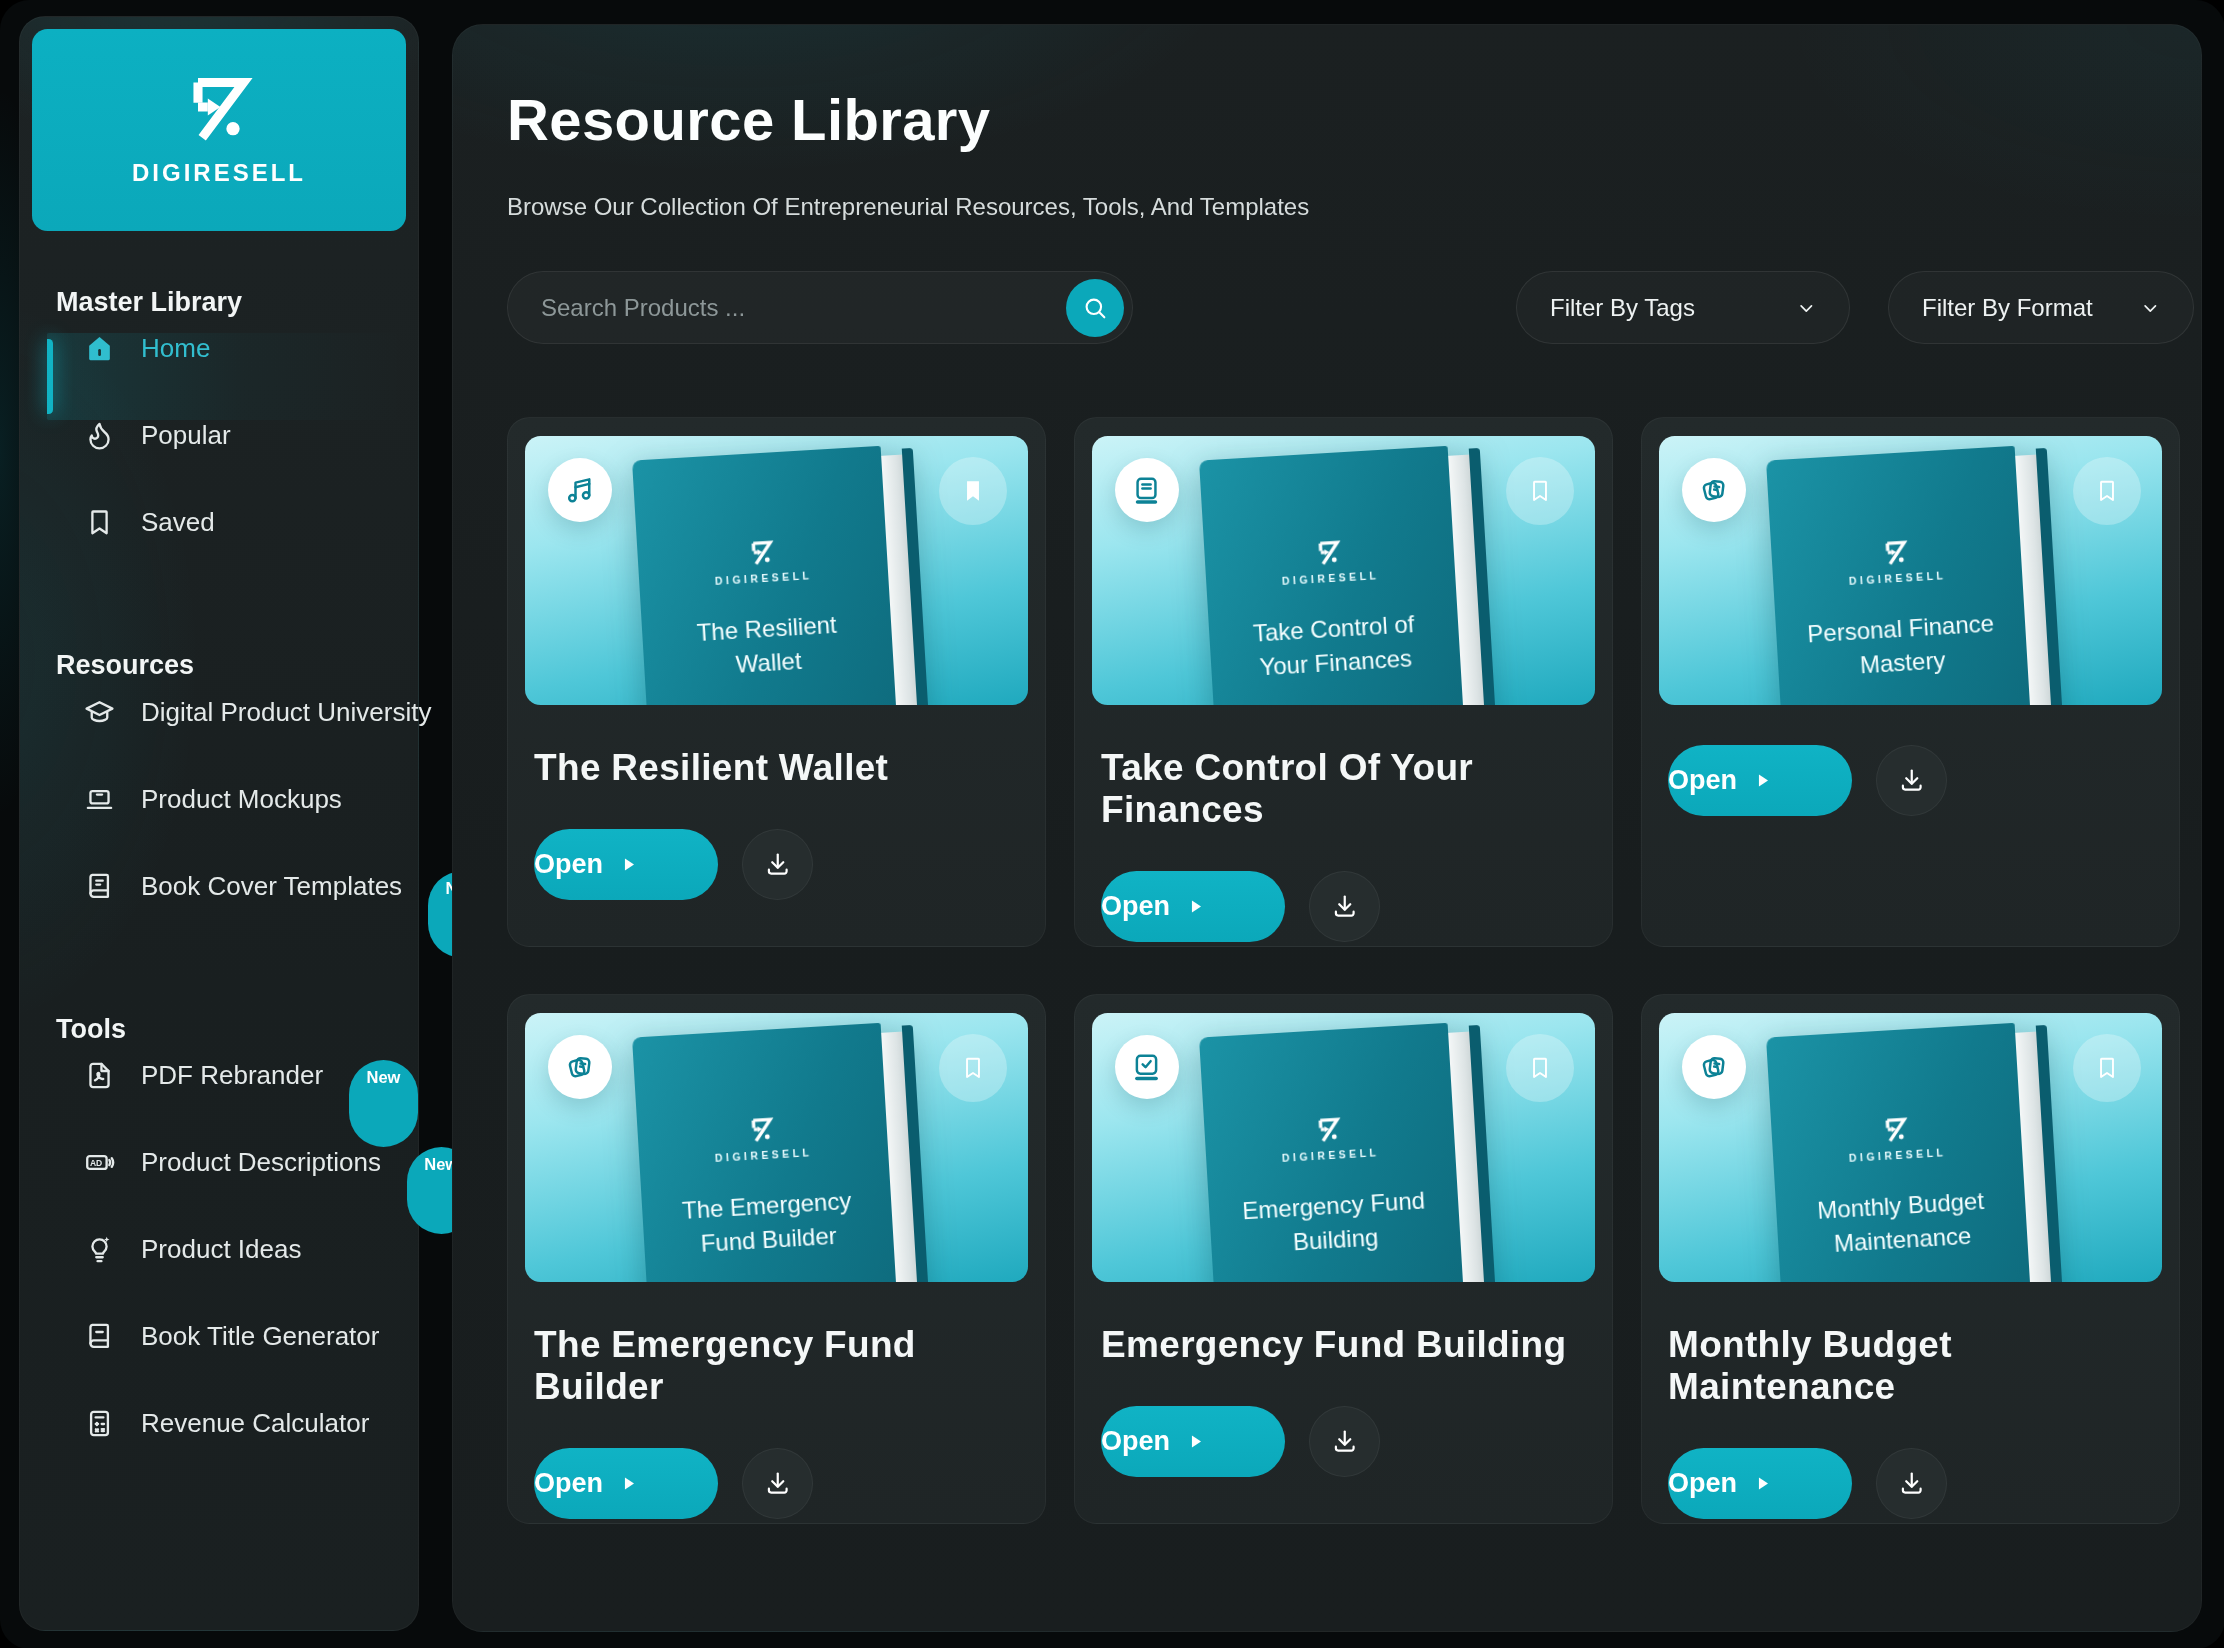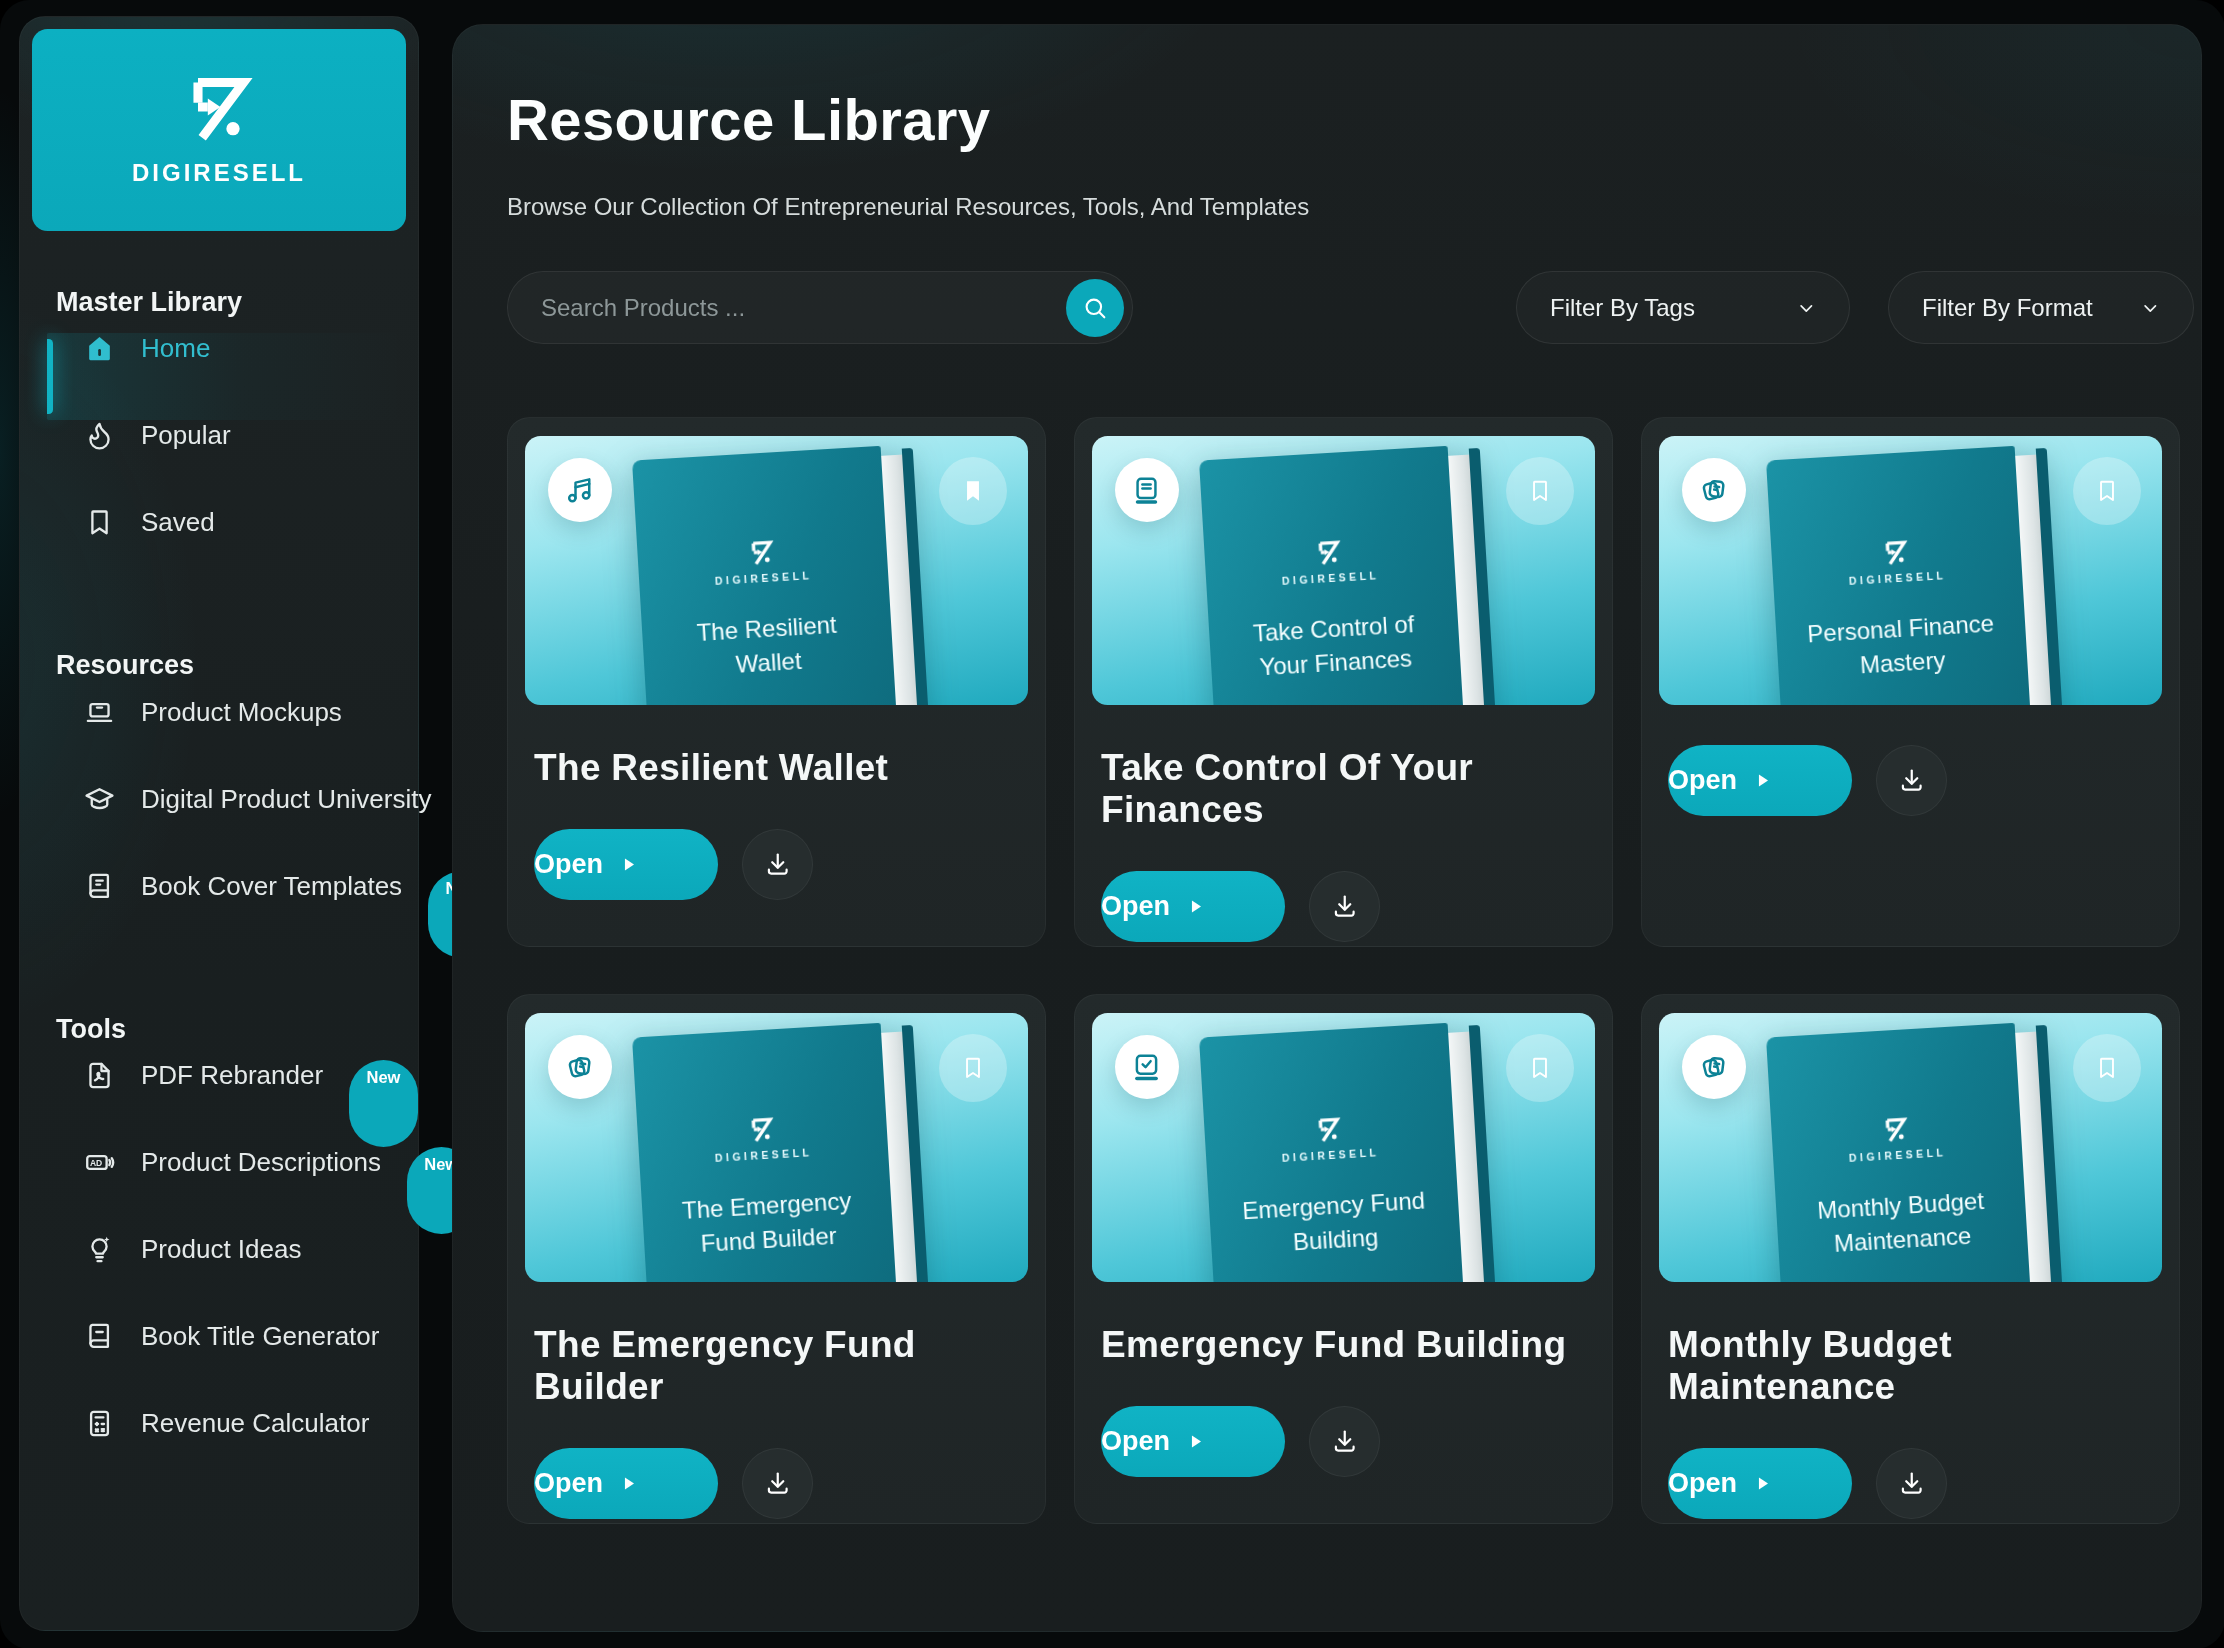--- a/index.html
+++ b/index.html
@@ -219,36 +219,36 @@
   </div>
 </div>
   </div>
 
   <div class="nav-section">
     <h3 class="nav-heading">Resources</h3>
     <div class="nav-items">
   <div class="nav-item">
     <span class="nav-icon icn">
                 <svg viewBox="0 0 24 24" fill="none" stroke="currentColor" stroke-width="1.8" stroke-linecap="round" stroke-linejoin="round">
+                  <path d="M22 9 12 4 2 9l10 5 10-5z"></path>
+                  <path d="M6 11.8V16c0 1.2 2.7 2.6 6 2.6s6-1.4 6-2.6v-4.2"></path>
+                </svg>
+              </span>
+    <span class="nav-label">Digital Product University</span>
+  </div>
+
+  <div class="nav-item">
+    <span class="nav-icon icn">
+                <svg viewBox="0 0 24 24" fill="none" stroke="currentColor" stroke-width="1.8" stroke-linecap="round" stroke-linejoin="round">
                   <rect x="5" y="5.5" width="14" height="9.5" rx="1.5"></rect>
                   <path d="M3 18.5h18"></path>
                   <path d="M10 8.2h4"></path>
                 </svg>
               </span>
     <span class="nav-label">Product Mockups</span>
-  </div>
-
-  <div class="nav-item">
-    <span class="nav-icon icn">
-                <svg viewBox="0 0 24 24" fill="none" stroke="currentColor" stroke-width="1.8" stroke-linecap="round" stroke-linejoin="round">
-                  <path d="M22 9 12 4 2 9l10 5 10-5z"></path>
-                  <path d="M6 11.8V16c0 1.2 2.7 2.6 6 2.6s6-1.4 6-2.6v-4.2"></path>
-                </svg>
-              </span>
-    <span class="nav-label">Digital Product University</span>
   </div>
 
   <div class="nav-item">
     <span class="nav-icon icn">
                 <svg viewBox="0 0 24 24" fill="none" stroke="currentColor" stroke-width="1.8" stroke-linecap="round" stroke-linejoin="round">
                   <path d="M6.5 3h11a1 1 0 0 1 1 1v16h-11A2.5 2.5 0 0 1 5 17.5V5a2 2 0 0 1 1.5-2z"></path>
                   <path d="M5 17.5A2.5 2.5 0 0 1 7.5 15h11"></path>
                   <path d="M9.5 7.5h5"></path>
                   <path d="M9.5 10.5h3"></path>
                 </svg>

